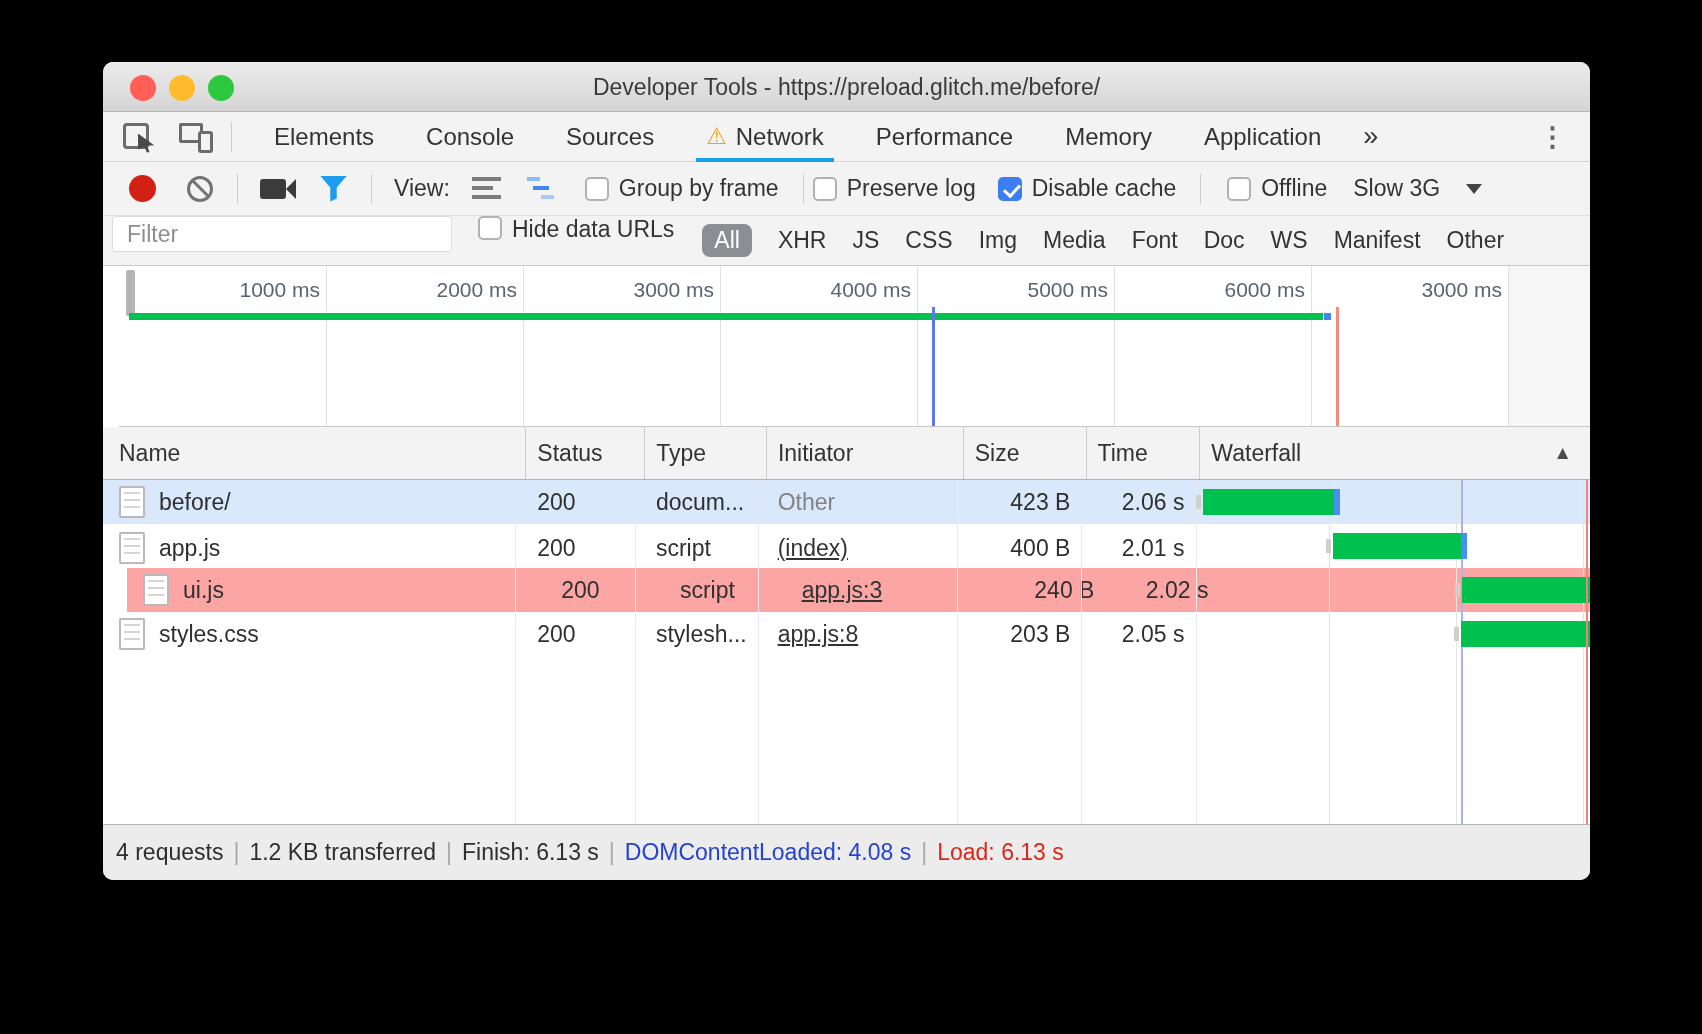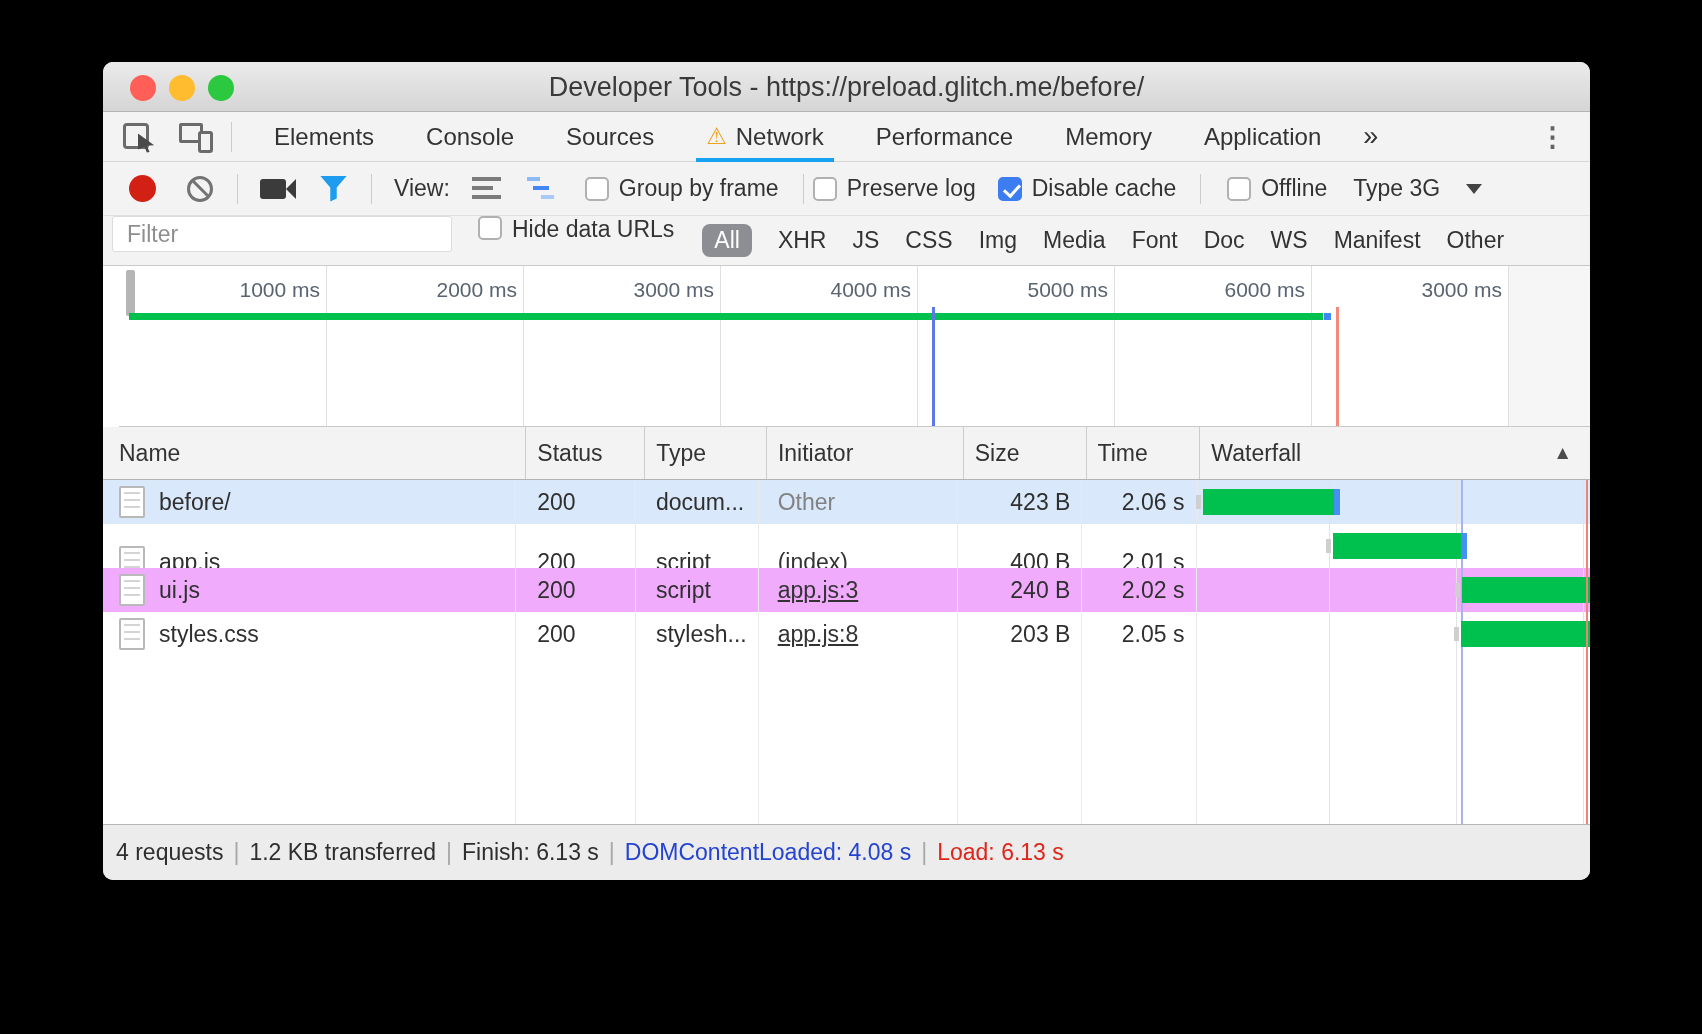--- a/index.html
+++ b/index.html
@@ -10,21 +10,21 @@
             border-radius:10px; overflow:hidden; background:#fff; }
 
   
   .titlebar { height:50px; background:linear-gradient(#ecebeb,#d6d5d5);
               border-bottom:1px solid #b4b4b4; position:relative; }
   .tl { position:absolute; top:13px; width:26px; height:26px; border-radius:50%; }
   .tl.red { left:27px; background:#ff5f57; }
   .tl.yellow { left:66px; background:#febc2e; }
   .tl.green { left:105px; background:#2bc840; }
   .win-title { position:absolute; left:0; right:0; top:0; height:50px; line-height:50px;
-               text-align:center; font-size:27px; font-weight:500; color:#3a3a3a; }
+               text-align:center; font-size:23px; font-weight:500; color:#3a3a3a; }
 
   
   .tabbar { height:50px; background:#f3f3f3; border-bottom:1px solid #d6d6d6;
             display:flex; align-items:center; position:relative; }
   .tb-icons { display:flex; align-items:center; margin-left:20px; }
   .icon-inspect { position:relative; width:34px; height:32px; margin-right:22px; }
   .icon-inspect .box { position:absolute; left:0; top:2px; width:26px; height:26px;
                        border:3px solid #6b6b6b; border-radius:4px; }
   .icon-inspect .cur { position:absolute; right:2px; bottom:0; width:17px; height:19px;
                        background:#4a4a4a;
@@ -122,21 +122,21 @@
   .th.c0 { padding-left:16px; }
   .sort-arrow { position:absolute; right:18px; top:0; height:100%; display:flex;
                 align-items:center; font-size:19px; color:#4c4c4c; }
   .tbody { position:relative; height:344px; background:#fff; overflow:hidden; }
   .col-div { position:absolute; top:0; bottom:0; width:1px; background:#eaeaea; z-index:1; }
   .wf-grid { position:absolute; top:0; bottom:0; width:1px; background:#e3e3e3; z-index:1; }
   .wf-dcl { position:absolute; top:0; bottom:0; width:2px; background:#a9b3f0; z-index:2; }
   .wf-load { position:absolute; top:0; bottom:0; width:2px; background:#f0८; background:#f08377; z-index:5; }
   .row { position:absolute; left:0; width:100%; height:44px; display:flex; z-index:0; }
   .row.selected { background:#d9e8fa; }
-  .row.stripe { background:#f0abfc; }
+  .row.stripe { background:#fca5a5;margin-left:24px; }
   .td { height:100%; display:flex; align-items:center; padding-left:11px;
         font-size:23px; color:#2f2f2f; overflow:hidden; white-space:nowrap; }
   .td.c4, .td.c5 { justify-content:flex-end; padding-right:16px; padding-left:12px; }
   .td .muted { color:#828282; }
   .td .link { text-decoration:underline; color:#333; }
   .doc-icon { position:relative; width:26px; height:32px; background:#fff;
               border:2px solid #b9b9b9; border-radius:2px; margin:0 14px 0 5px; flex:none; }
   .doc-icon::after { content:""; position:absolute; left:3px; right:3px; top:4px; bottom:4px;
                      background:repeating-linear-gradient(#d4d4d4 0 2px, transparent 2px 7px); }
   .bar { position:absolute; height:26px; z-index:3; }
@@ -228,21 +228,21 @@
       <span class="chk ml26"></span>
       <span class="cb-label">Group by frame</span>
       <div class="vsep ml22"></div>
       <span class="chk ml9"></span>
       <span class="cb-label">Preserve log</span>
       <span class="chk ml22 checked"></span>
       <span class="cb-label">Disable cache</span>
       <div class="vsep ml22"></div>
       <span class="chk ml26"></span>
       <span class="cb-label">Offline</span>
-      <span class="tb-label ml26">Type 3G</span>
+      <span class="tb-label ml26">Slow 3G</span>
       <div class="caret-down"></div>
     </div>
 
     <div class="filterbar">
       <input class="filter-input" type="text" placeholder="Filter" style="">
       <span class="chk ml26"></span>
       <span class="cb-label">Hide data URLs</span>
       <div class="chips" id="chips">
           <div class="chip pill">All</div>
           <div class="chip">XHR</div>
@@ -299,21 +299,21 @@
           </div>
           <div class="td c1">200</div>
           <div class="td c2">docum...</div>
           <div class="td c3">
             <span class="muted">Other</span>
           </div>
           <div class="td c4">423 B</div>
           <div class="td c5">2.06 s</div>
           <div class="td c6"></div>
         </div>
-        <div class="row" style="top: 60px;">
+        <div class="row" style="top: 46px;">
           <div class="td c0">
             <div class="doc-icon"></div>
             <span>app.js</span>
           </div>
           <div class="td c1">200</div>
           <div class="td c2">script</div>
           <div class="td c3">
             <span class="link">(index)</span>
           </div>
           <div class="td c4">400 B</div>

